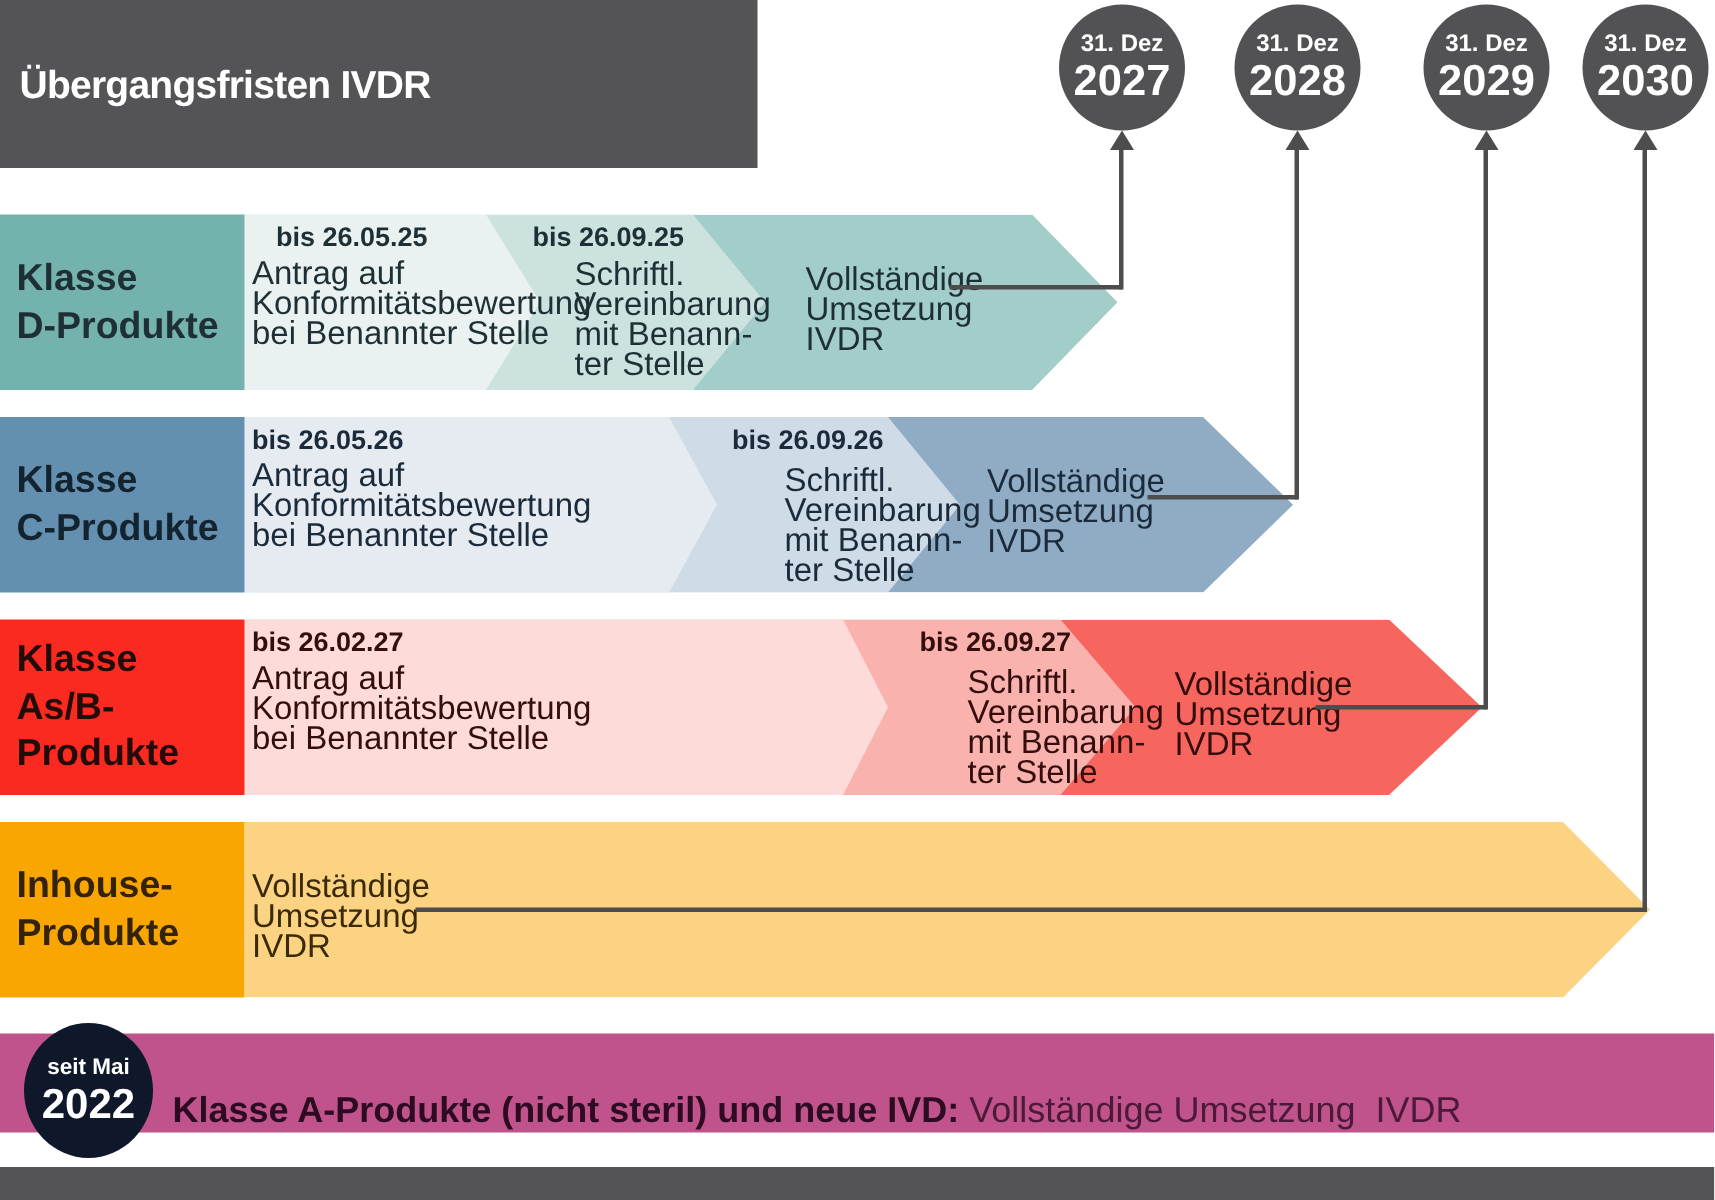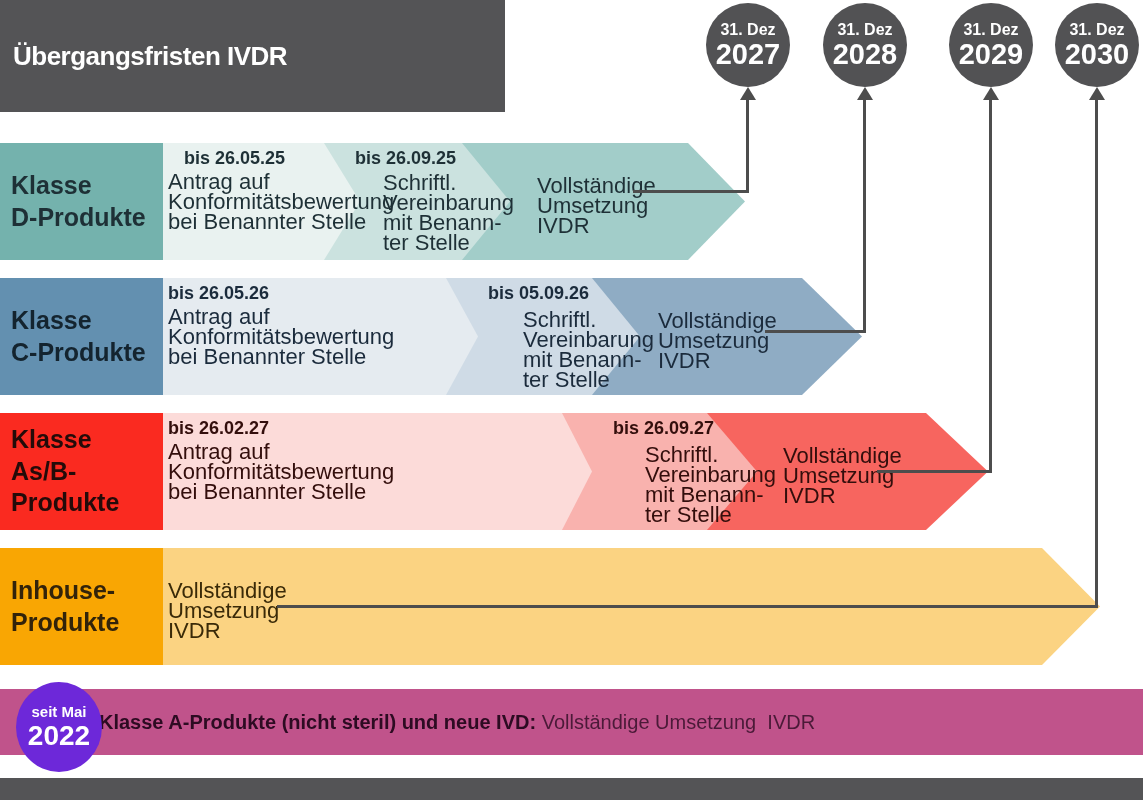--- a/index.html
+++ b/index.html
@@ -44,26 +44,26 @@
   .b3 .s1{background:#fcdbd9;} .b3 .s2{background:#f9b2ae;} .b3 .s3{background:#f7655f;}
   .b3 .date,.b3 .txt{color:#330e0c;}
 
   .b4 .band-label{background:#f9a603;color:#33230a;}
   .b4 .s1{background:#fbd382;}
   .b4 .txt{color:#3a2a08;}
 
   
   .footer-band{position:absolute;left:0;top:689px;width:1143px;height:66px;background:#c0538b;}
   .footer-circle{position:absolute;left:16px;top:682px;width:86px;height:90px;border-radius:50%;
-                 background:#6d28d9;color:#ffffff;display:flex;flex-direction:column;
+                 background:#0f172a;color:#ffffff;display:flex;flex-direction:column;
                  align-items:center;justify-content:center;text-align:center;z-index:3;}
   .f-label{font-size:15px;font-weight:bold;line-height:1.1;}
   .f-year{font-size:28px;font-weight:bold;line-height:1.05;}
-  .footer-text{position:absolute;left:99px;top:689px;height:66px;display:flex;align-items:center;
-               font-size:20px;white-space:pre-wrap;}
+  .footer-text{position:absolute;left:115px;top:689px;height:66px;display:flex;align-items:flex-end;
+               font-size:24px;white-space:pre-wrap;}
   .footer-text .bold{font-weight:bold;color:#2d0b22;}
   .footer-text .normal{color:#4b1a38;}
 
   .bottom-bar{position:absolute;left:0;top:778px;width:1143px;height:22px;background:#545456;}
 </style>
 </head>
 <body>
 
 <div class="canvas">
 
@@ -111,21 +111,21 @@
   <div class="band b2" style="top:278px">
     <div class="seg s3" style="width:699px;--t:60px"></div>
     <div class="seg s2" style="width:477px;--t:48px"></div>
     <div class="seg s1" style="width:315px;--t:32px"></div>
     <div class="band-label">Klasse
 C-Produkte</div>
     <div class="date" style="left:168px;top:5px">bis 26.05.26</div>
     <div class="txt" style="left:168px;top:29px">Antrag auf
 Konformitätsbewertung
 bei Benannter Stelle</div>
-    <div class="date" style="left:488px;top:5px">bis 05.09.26</div>
+    <div class="date" style="left:488px;top:5px">bis 26.09.26</div>
     <div class="txt" style="left:523px;top:32px">Schriftl.
 Vereinbarung
 mit Benann-
 ter Stelle</div>
     <div class="txt" style="left:658px;top:33px">Vollständige
 Umsetzung
 IVDR</div>
   </div>
 
   <div class="band b3" style="top:413px">

